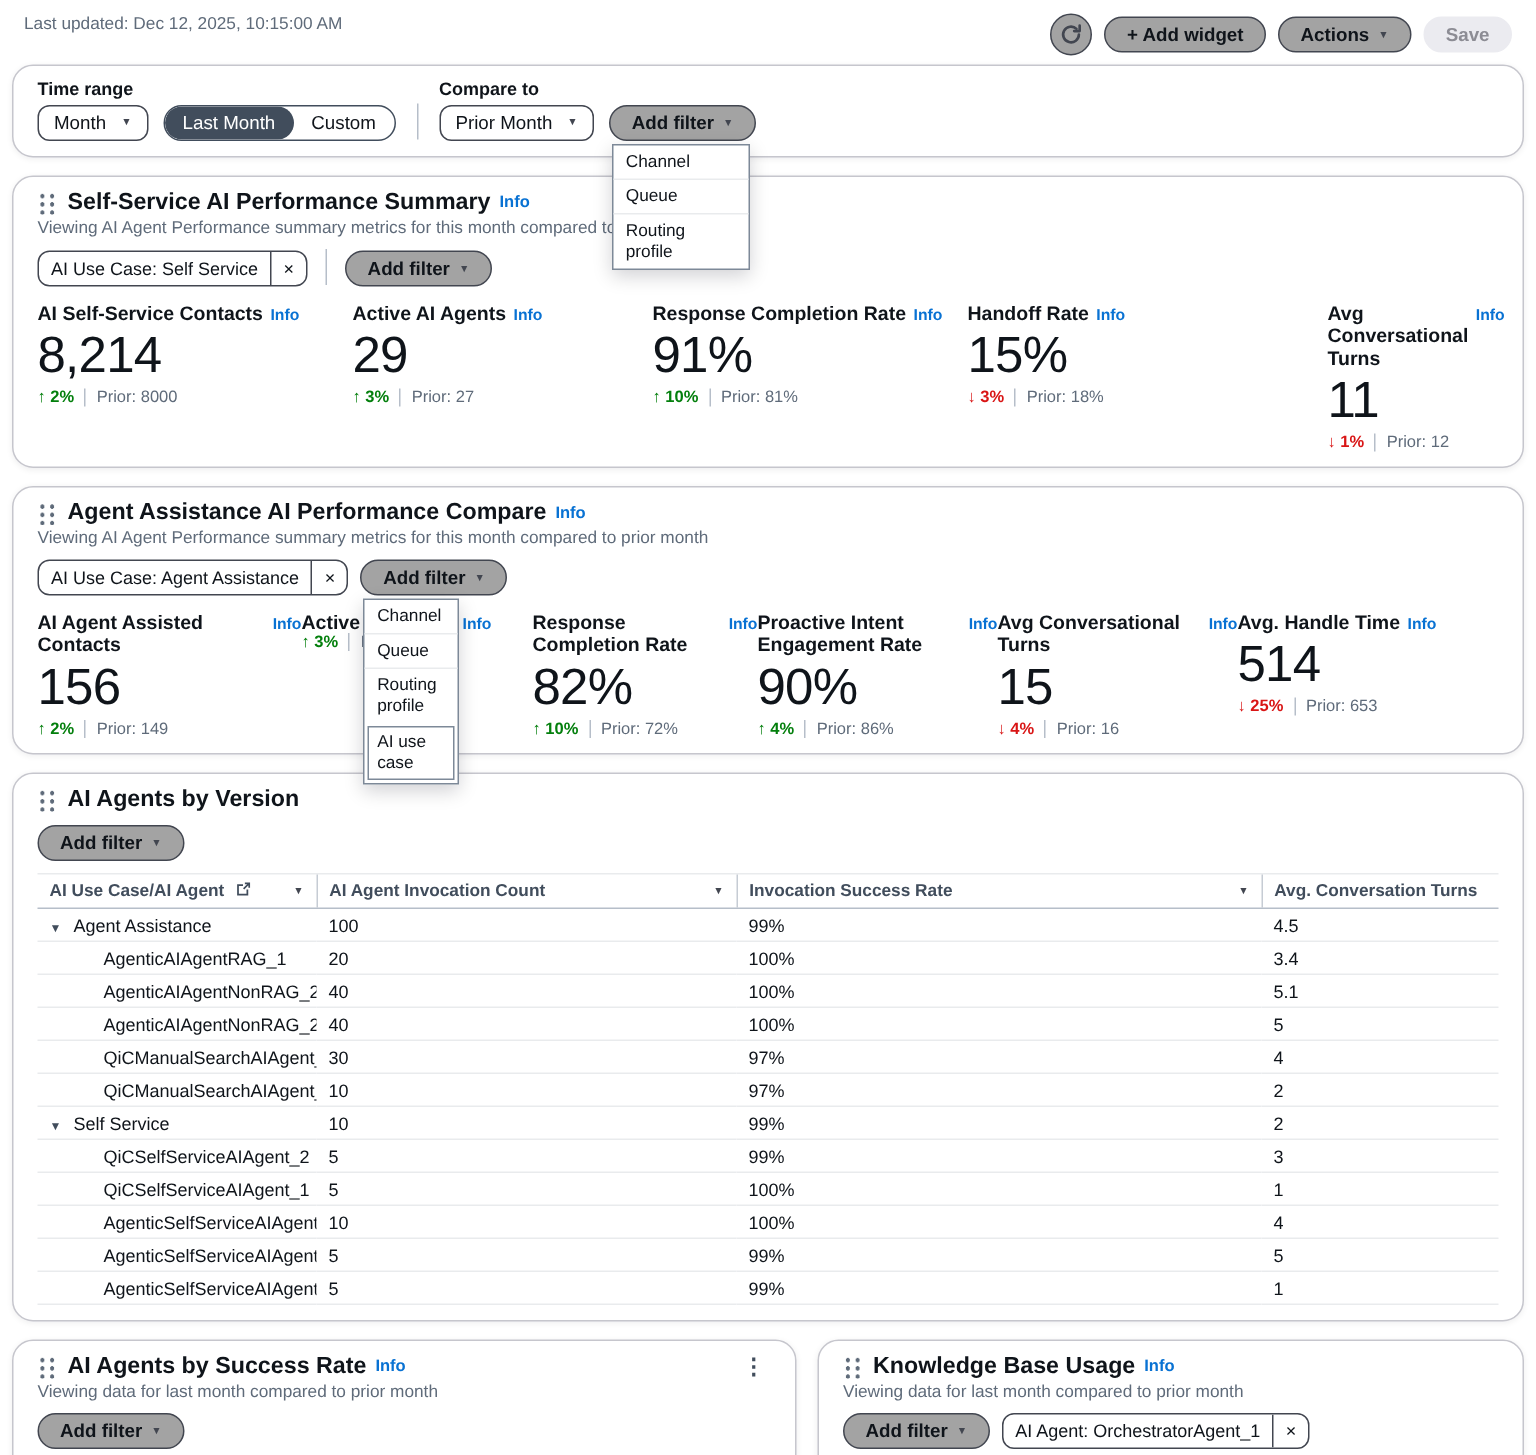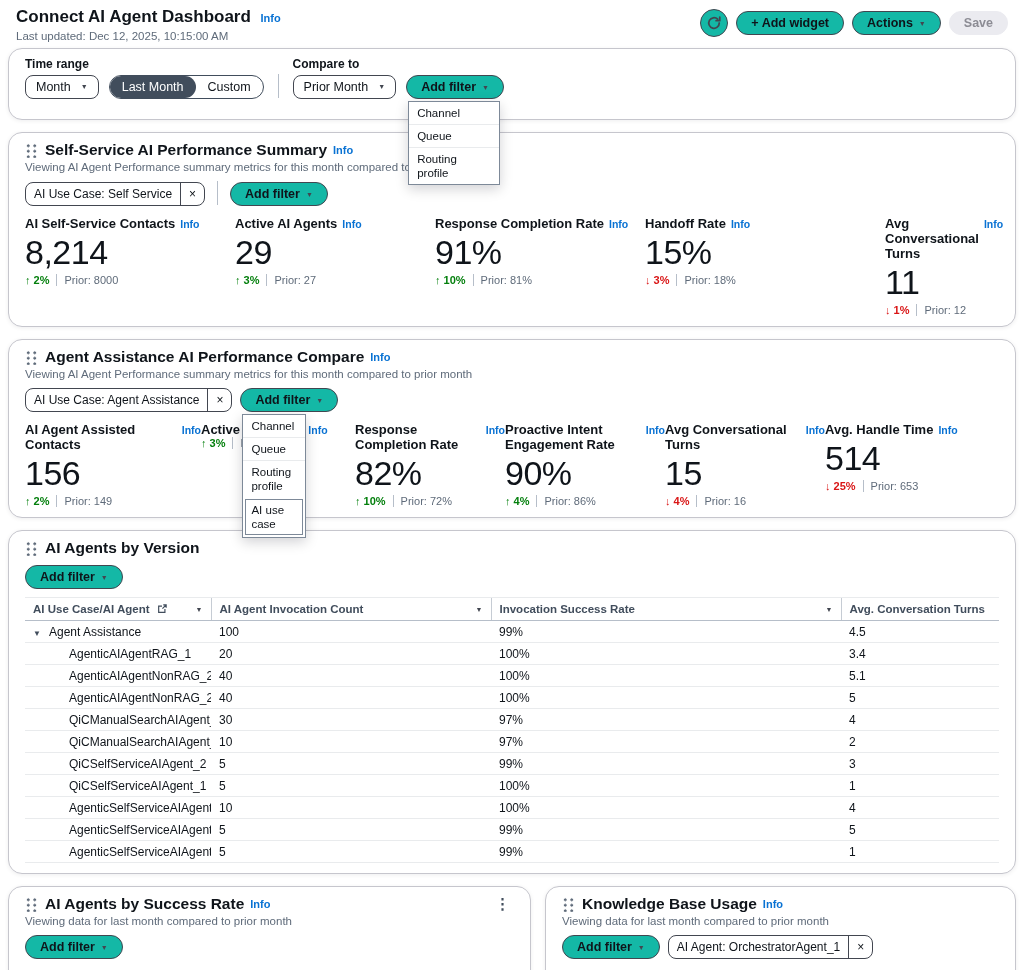--- a/index.html
+++ b/index.html
@@ -5,31 +5,31 @@
   *{box-sizing:border-box;margin:0;padding:0}
   html,body{width:1024px;height:970px;overflow:hidden;background:#fff}
   body{font-family:"Liberation Sans",sans-serif;color:#0f141a;font-size:13px;position:relative}
 
   
   .page-header{display:flex;justify-content:space-between;align-items:flex-start;padding:7px 16px 2px 16px}
   .title-lg{font-size:17px;font-weight:700;display:inline}
   .info-link{color:#0972d3;font-size:11px;font-weight:700;margin-left:6px;cursor:pointer;white-space:nowrap}
   .last-updated{font-size:11.5px;color:#5f6b7a;margin-top:3px}
   .header-actions{display:flex;gap:8px;align-items:center;padding-top:2px}
-  .btn{display:inline-flex;align-items:center;gap:6px;border:1.6px solid #424650;border-radius:16px;background:#14b8a6;
+  .btn{display:inline-flex;align-items:center;gap:6px;border:1.6px solid #424650;border-radius:16px;background:#a3a3a3;
        padding:3px 14px;font-size:12.5px;font-weight:700;color:#0f141a;cursor:pointer;white-space:nowrap;line-height:16px}
   .btn .caret{font-size:7px;color:#424650;transform:translateY(1px)}
   .btn-icon{width:28px;height:28px;padding:0;justify-content:center;border-radius:50%}
   .btn-disabled{background:#ebebf0;border-color:#ebebf0;color:#8c8c94;cursor:default}
 
   
   .cards{padding:0 8px}
   .card{background:#fff;border:1px solid #c6c6cd;border-radius:14px;padding:8px 16px 10px 16px;margin-bottom:12px;
         position:relative;box-shadow:0 1px 4px rgba(0,7,22,.07)}
-  .card-filterbar{margin-top:4px;padding-bottom:20px}
+  .card-filterbar{margin-top:4px;padding-bottom:10px}
   .sec-title-row{display:flex;align-items:center}
   .sec-title{font-size:15.5px;font-weight:700}
   .subtitle{font-size:11.5px;color:#5f6b7a;margin-top:2px}
   .drag-handle{width:13px;height:15px;margin-right:7px;display:inline-block;flex:0 0 auto;
     background-image:radial-gradient(circle,#5f6b7a 1.3px,transparent 1.6px);background-size:6.5px 5.5px;cursor:grab}
   .kebab{margin-left:auto;font-size:15px;color:#414d5c;font-weight:700;cursor:pointer;padding:0 4px}
 
   
   .fb-row{display:flex;align-items:flex-end;gap:10px}
   .fb-group{display:flex;flex-direction:column;gap:4px}
@@ -85,24 +85,20 @@
   .bottom-row{display:flex;gap:14px;align-items:flex-start}
   .card-success{flex:0 0 523px;height:260px;margin-bottom:0}
   .card-kb{flex:1;height:260px;margin-bottom:0}
   .chip-row-tight{margin-top:8px}
 </style>
 </head>
 <body>
 
 <div class="page-header">
   <div>
-    <div>
-      <h1 class="title-lg">Connect AI Agent Dashboard</h1>
-      <span class="info-link">Info</span>
-    </div>
     <div class="last-updated">Last updated: Dec 12, 2025, 10:15:00 AM</div>
   </div>
   <div class="header-actions">
     <button class="btn btn-icon">
       <svg width="14" height="14" viewBox="0 0 16 16">
         <path d="M14 8a6 6 0 1 1-1.8-4.3" stroke="#424650" stroke-width="2" fill="none" stroke-linecap="round"></path>
         <path d="M14.6 1.2v4.2h-4.2" stroke="#424650" stroke-width="2" fill="none" stroke-linecap="round" stroke-linejoin="round"></path>
       </svg>
     </button>
     <button class="btn">
@@ -422,20 +418,26 @@
             <td>4</td>
           </tr>
 
           <tr class="child">
             <td><span class="row-caret"></span><span>QiCManualSearchAIAgent_2</span></td>
             <td>10</td>
             <td>97%</td>
             <td>2</td>
           </tr>
 
+          <tr class="group">
+            <td><span class="row-caret">▼</span><span>Self Service</span></td>
+            <td>10</td>
+            <td>99%</td>
+            <td>2</td>
+          </tr>
 
           <tr class="child">
             <td><span class="row-caret"></span><span>QiCSelfServiceAIAgent_2</span></td>
             <td>5</td>
             <td>99%</td>
             <td>3</td>
           </tr>
 
           <tr class="child">
             <td><span class="row-caret"></span><span>QiCSelfServiceAIAgent_1</span></td>

